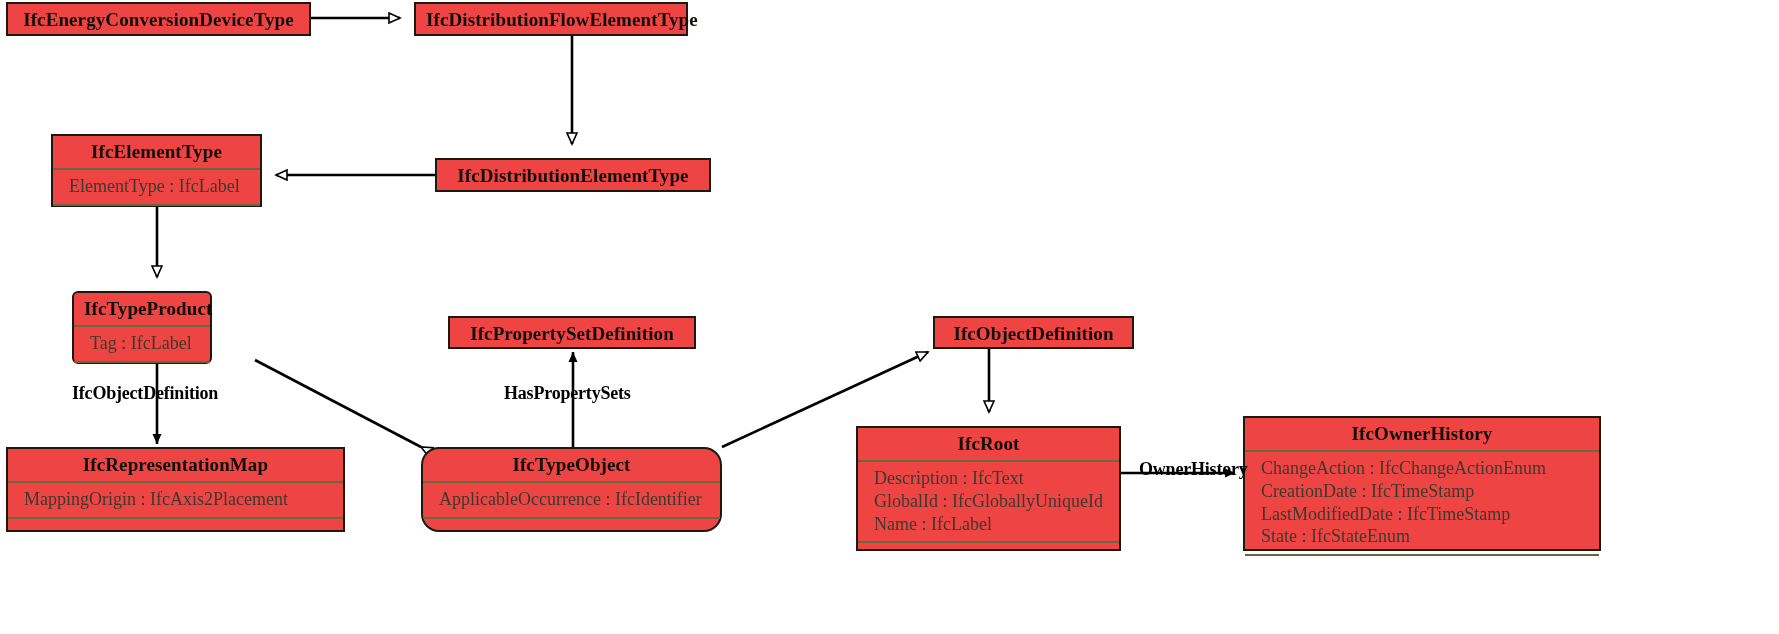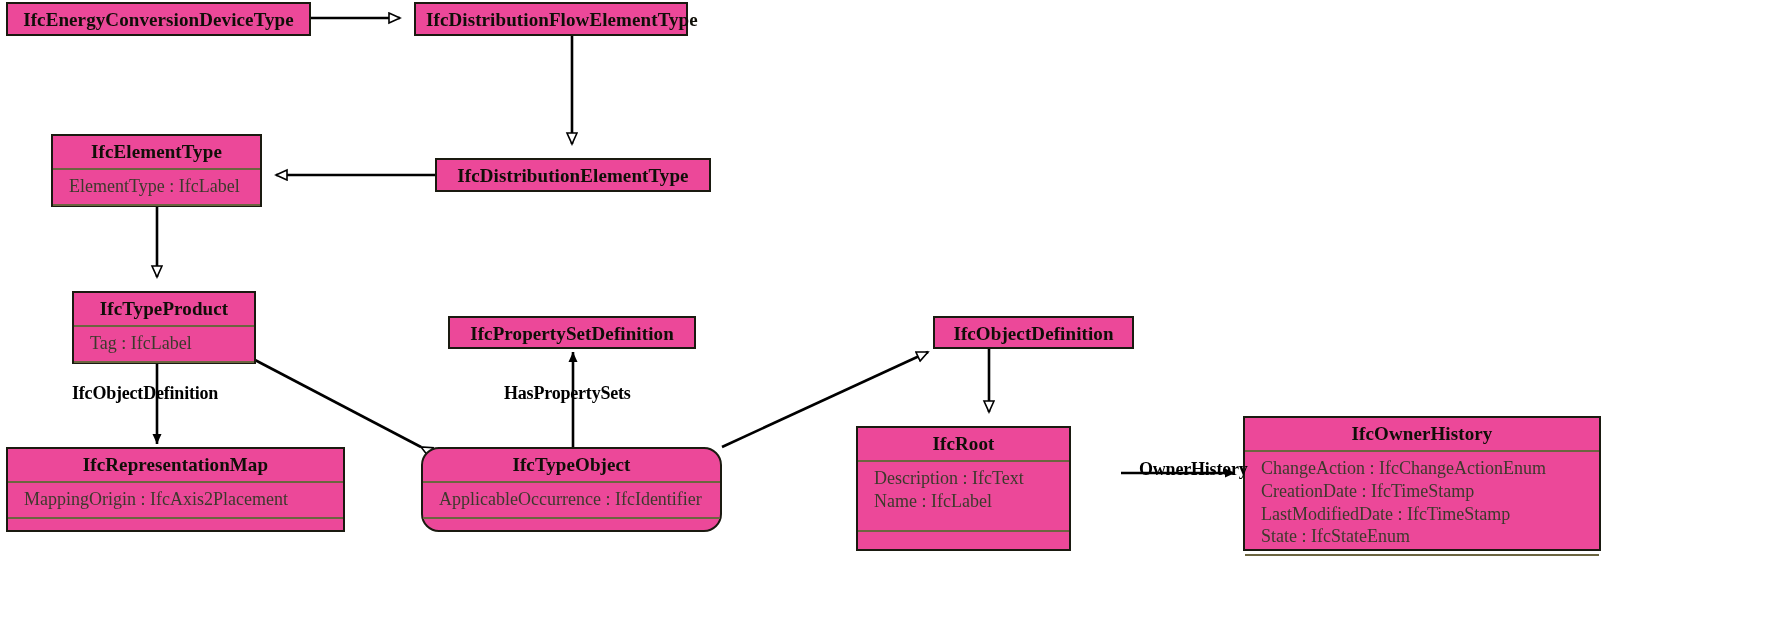--- a/index.html
+++ b/index.html
@@ -19,21 +19,21 @@
     position: absolute;
     left: 0;
     top: 0;
     width: 1779px;
     height: 634px;
     pointer-events: none;
   }
   .uml-class {
     position: absolute;
     box-sizing: border-box;
-    background: #ec4899;
+    background: #ef4444;
     border: 2px solid #1a1a10;
     display: flex;
     flex-direction: column;
     z-index: 2;
   }
   .uml-name {
     text-align: center;
     font-weight: bold;
     font-size: 19px;
     color: #100f08;
@@ -140,21 +140,21 @@
     <div class="uml-attrs">
       <div class="uml-attr">ElementType : IfcLabel</div>
     </div>
     <div class="uml-ops"></div>
   </div>
 
   <div class="uml-class" style="left:435px; top:158px; width:276px; height:34px;">
     <div class="uml-name">IfcDistributionElementType</div>
   </div>
 
-  <div class="uml-class" style="left:72px; top:291px; width:184px; height:73px;">
+  <div class="uml-class" style="left:72px; top:291px; width:140px; height:73px;border-radius:6px;">
     <div class="uml-name">IfcTypeProduct</div>
     <div class="uml-attrs">
       <div class="uml-attr">Tag : IfcLabel</div>
     </div>
     <div class="uml-ops"></div>
   </div>
 
   <div class="uml-class" style="left:448px; top:316px; width:248px; height:33px;">
     <div class="uml-name">IfcPropertySetDefinition</div>
   </div>
@@ -172,24 +172,25 @@
   </div>
 
   <div class="uml-class" style="left:421px; top:447px; width:301px; height:85px;border-radius:18px;">
     <div class="uml-name">IfcTypeObject</div>
     <div class="uml-attrs">
       <div class="uml-attr">ApplicableOccurrence : IfcIdentifier</div>
     </div>
     <div class="uml-ops"></div>
   </div>
 
-  <div class="uml-class" style="left:856px; top:426px; width:215px; height:125px;">
+  <div class="uml-class" style="left:856px; top:426px; width:265px; height:125px;">
     <div class="uml-name">IfcRoot</div>
     <div class="uml-attrs">
       <div class="uml-attr">Description : IfcText</div>
+      <div class="uml-attr">GlobalId : IfcGloballyUniqueId</div>
       <div class="uml-attr">Name : IfcLabel</div>
     </div>
     <div class="uml-ops"></div>
   </div>
 
   <div class="uml-class" style="left:1243px; top:416px; width:358px; height:135px;">
     <div class="uml-name">IfcOwnerHistory</div>
     <div class="uml-attrs">
       <div class="uml-attr">ChangeAction : IfcChangeActionEnum</div>
       <div class="uml-attr">CreationDate : IfcTimeStamp</div>

